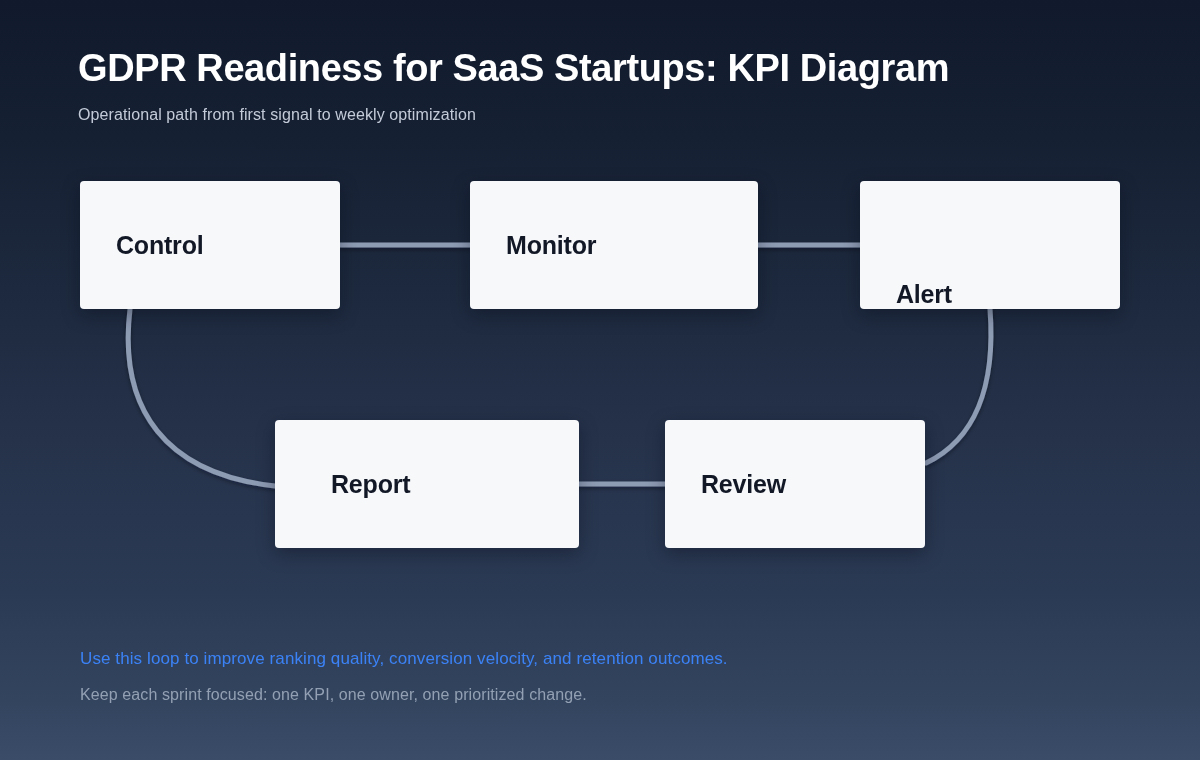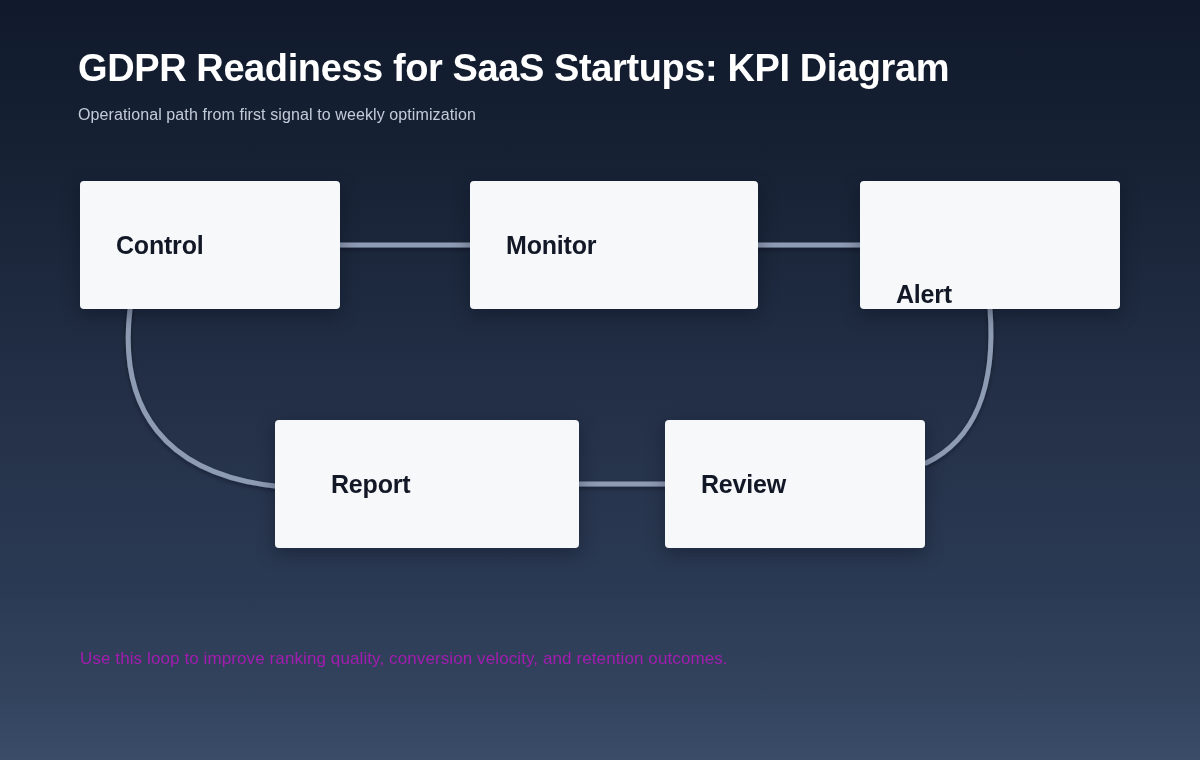--- a/index.html
+++ b/index.html
@@ -82,21 +82,21 @@
   #node-monitor { left:470px; top:181px; width:288px; height:128px; }
   #node-alert   { left:860px; top:181px; width:260px; height:128px;align-items:flex-end; }
   #node-report  { left:275px; top:420px; width:304px; height:128px;padding-left:20px; }
   #node-review  { left:665px; top:420px; width:260px; height:128px; }
 
   
   #footer { position:absolute; left:80px; top:648px; width:1060px; }
 
   #footer-primary {
     font-size:17px;
-    color:#a21caf;
+    color:#3b82f6;
     letter-spacing:0.1px;
     line-height:1.35;
   }
 
   #footer-secondary {
     margin-top:13px;
     font-size:16px;
     color:#93a0b3;
     letter-spacing:0.1px;
     line-height:1.35;
@@ -147,15 +147,16 @@
   <div class="node" id="node-report">
     <span class="node-label">Report</span>
   </div>
 
   <div class="node" id="node-review">
     <span class="node-label">Review</span>
   </div>
 
   <div id="footer">
     <div id="footer-primary">Use this loop to improve ranking quality, conversion velocity, and retention outcomes.</div>
+    <div id="footer-secondary">Keep each sprint focused: one KPI, one owner, one prioritized change.</div>
   </div>
 
 </div>
 
 </body></html>

